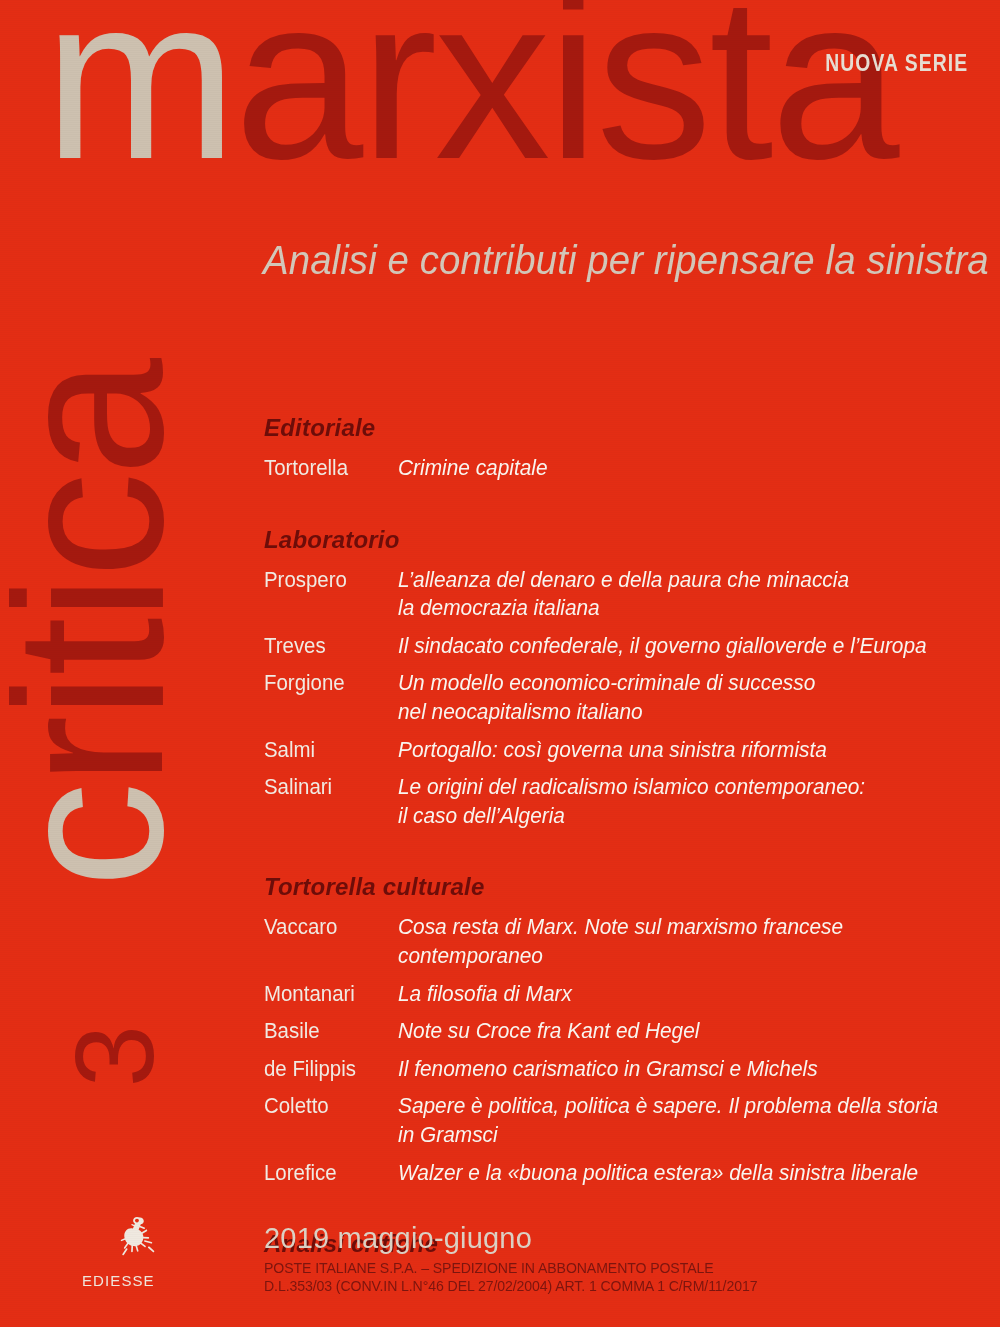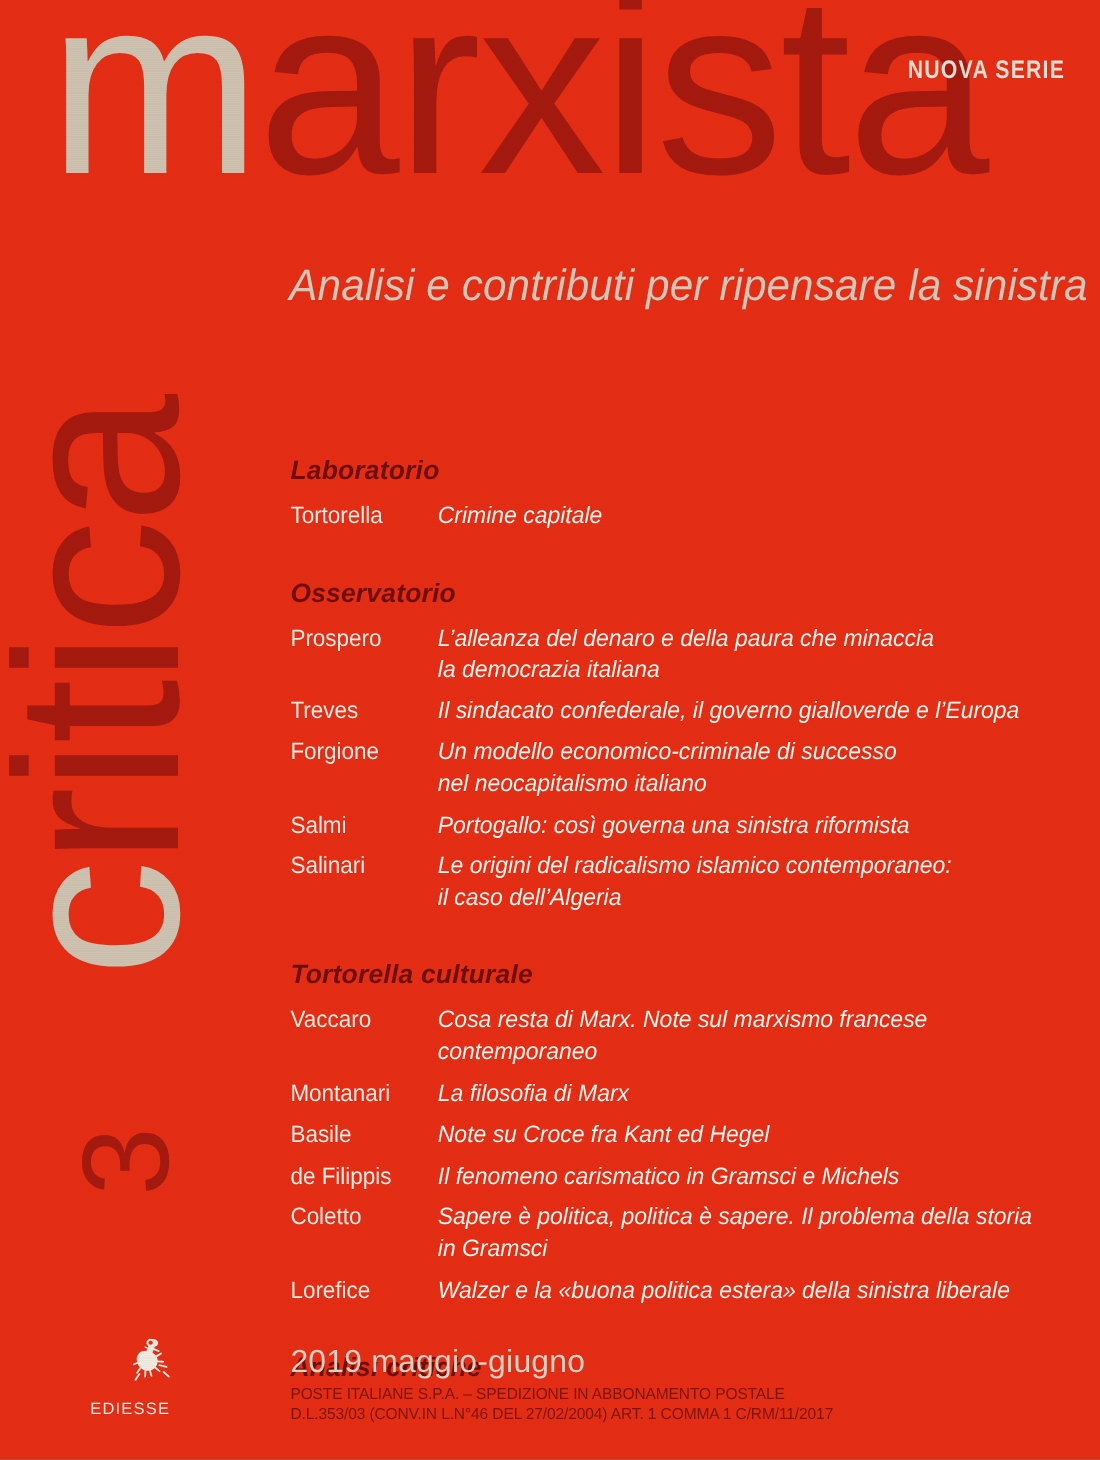--- a/index.html
+++ b/index.html
@@ -202,33 +202,33 @@
 
   <div class="spine">
     <span class="c-cream">c</span><span class="c-dark">ritica</span>
   </div>
 
   <div class="issue-number">3</div>
 
   <div class="toc">
 
     <div class="toc-section">
+      <div class="section-title">Editoriale</div>
+      <div class="entry">
+        <div class="entry-author">Tortorella</div>
+        <div class="entry-title">
+          <span>Crimine capitale</span>
+        </div>
+      </div>
+    </div>
+
+    <div class="gap-md"></div>
+
+    <div class="toc-section">
       <div class="section-title">Laboratorio</div>
-      <div class="entry">
-        <div class="entry-author">Tortorella</div>
-        <div class="entry-title">
-          <span>Crimine capitale</span>
-        </div>
-      </div>
-    </div>
-
-    <div class="gap-md"></div>
-
-    <div class="toc-section">
-      <div class="section-title">Osservatorio</div>
 
       <div class="entry">
         <div class="entry-author">Prospero</div>
         <div class="entry-title">
           <span>L’alleanza del denaro e della paura che minaccia</span>
           <span>la democrazia italiana</span>
         </div>
       </div>
 
       <div class="entry">

